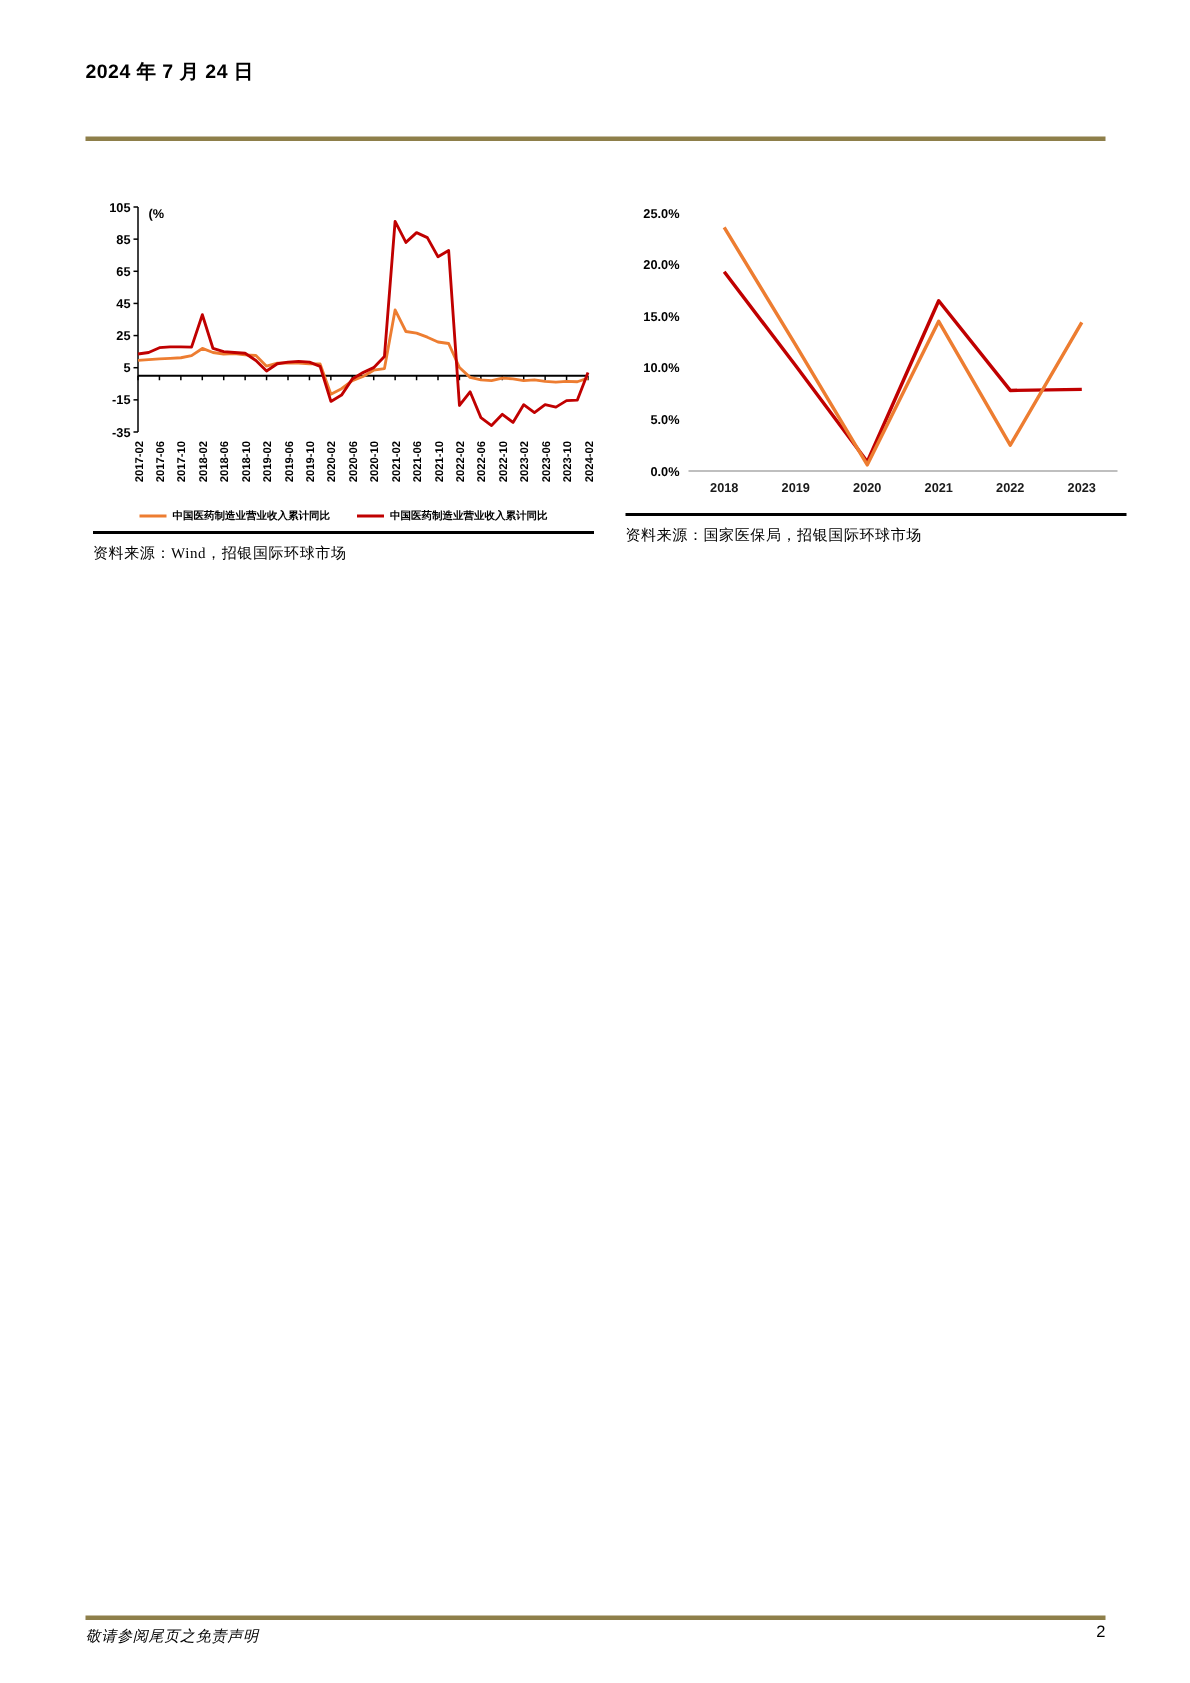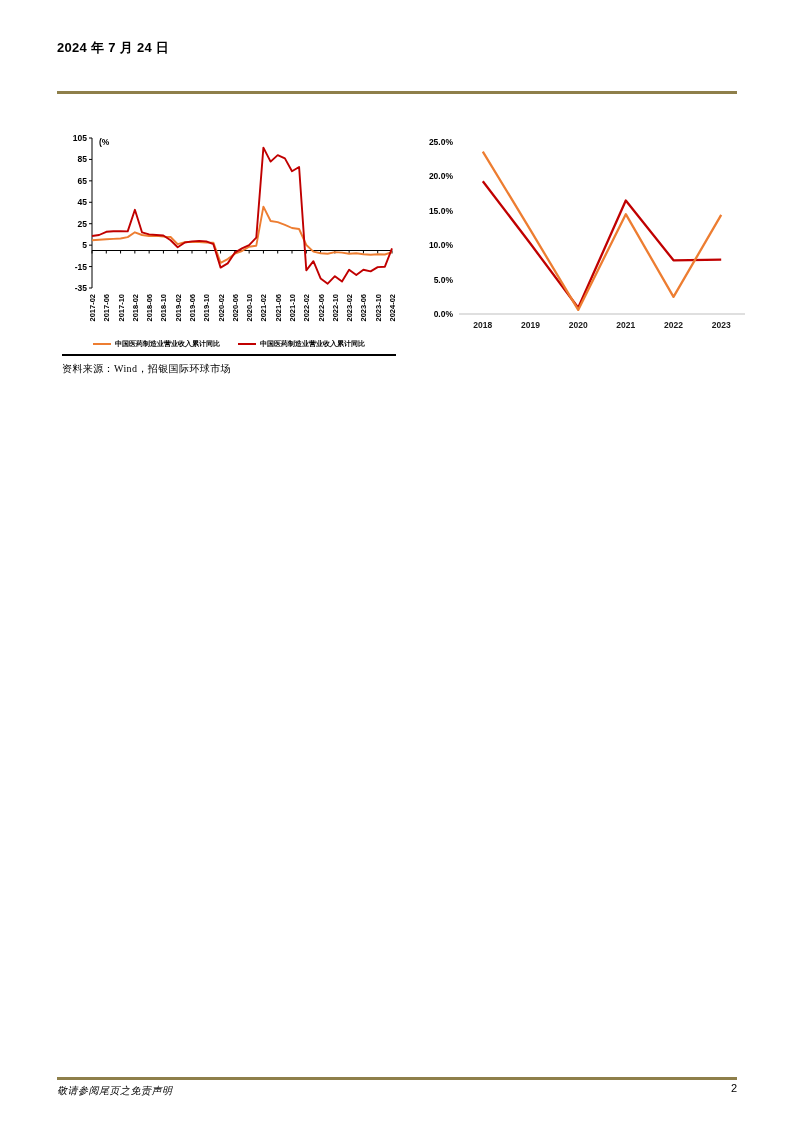--- a/index.html
+++ b/index.html
@@ -146,19 +146,20 @@
           <text x="65.83333333333333" y="198" text-anchor="middle" font-size="8.5" font-weight="bold" fill="#1a1a1a">2018</text>
           <text x="113.5" y="198" text-anchor="middle" font-size="8.5" font-weight="bold" fill="#1a1a1a">2019</text>
           <text x="161.16666666666669" y="198" text-anchor="middle" font-size="8.5" font-weight="bold" fill="#1a1a1a">2020</text>
           <text x="208.83333333333334" y="198" text-anchor="middle" font-size="8.5" font-weight="bold" fill="#1a1a1a">2021</text>
           <text x="256.5" y="198" text-anchor="middle" font-size="8.5" font-weight="bold" fill="#1a1a1a">2022</text>
           <text x="304.1666666666667" y="198" text-anchor="middle" font-size="8.5" font-weight="bold" fill="#1a1a1a">2023</text>
           <polyline points="65.8,51.2 113.5,113.8 161.2,177.8 208.8,70.5 256.5,130.3 304.2,129.6" fill="none" stroke="#C00000" stroke-width="2.3" stroke-linejoin="round"></polyline>
           <polyline points="65.8,21.6 113.5,100.1 161.2,179.9 208.8,84.2 256.5,166.8 304.2,84.9" fill="none" stroke="#ED7D31" stroke-width="2.3" stroke-linejoin="round"></polyline>
         </svg>
     </div>
+    <div class="fig-source">资料来源：国家医保局，招银国际环球市场</div>
   </section>
 
   <div class="rule rule-bottom"></div>
   <div class="footer-note">敬请参阅尾页之免责声明</div>
   <div class="page-number">2</div>
 
 </div>
 
 </body></html>

